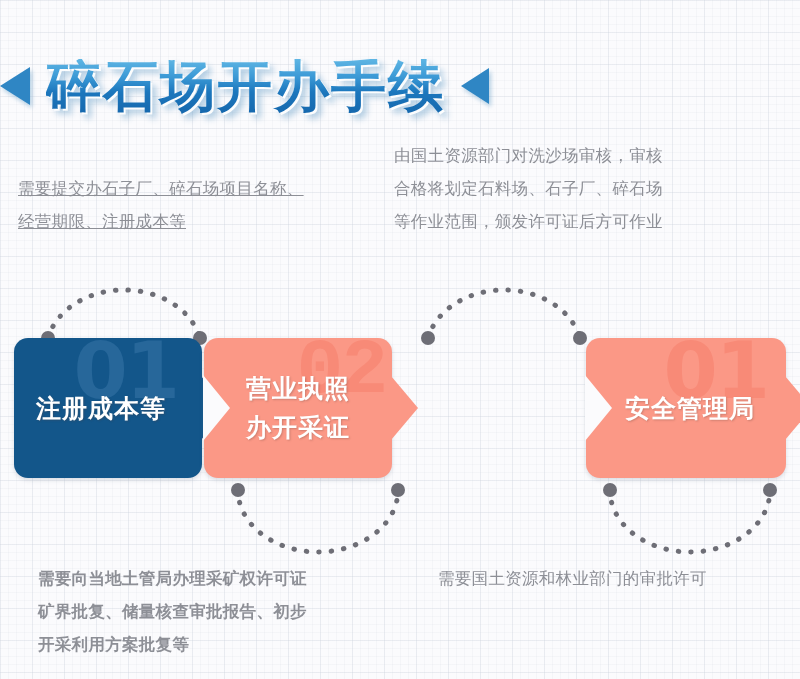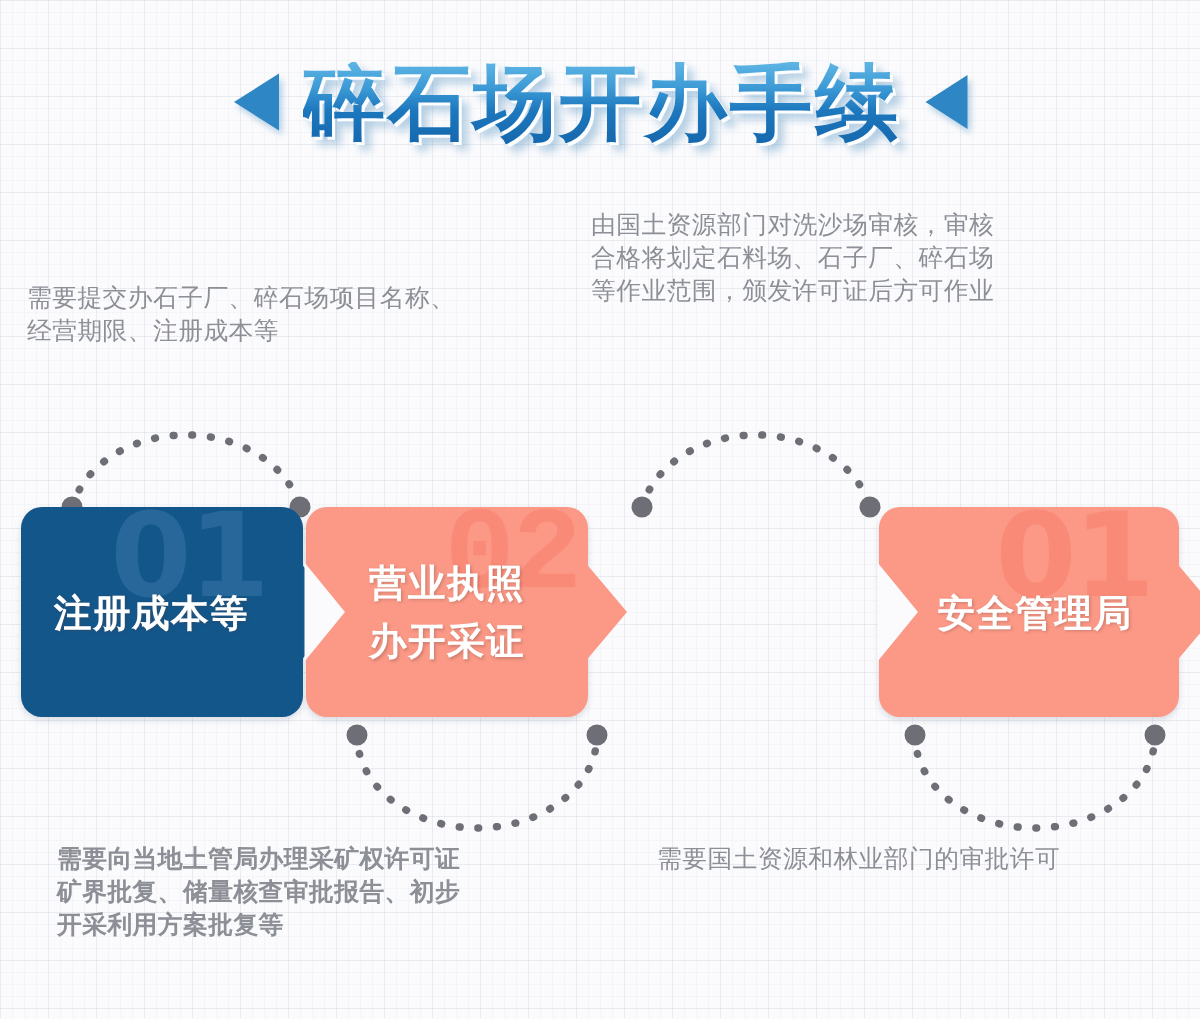--- a/index.html
+++ b/index.html
@@ -18,27 +18,26 @@
       linear-gradient(to right, rgba(208,212,224,0.30) 1px, transparent 1px),
       linear-gradient(to bottom, rgba(208,212,224,0.30) 1px, transparent 1px),
       linear-gradient(to right, rgba(208,212,224,0.16) 1px, transparent 1px),
       linear-gradient(to bottom, rgba(208,212,224,0.16) 1px, transparent 1px);
     background-size: 32px 32px, 32px 32px, 8px 8px, 8px 8px;
   }
 
   
   .title-row {
     position: absolute;
-    top: 18px;
+    top: 36px;
     left: 0;
     width: 800px;
     height: 100px;
     display: flex;
     align-items: center;
-    justify-content: center;
     gap: 16px;
   }
   .tri {
     width: 0;
     height: 0;
     border-top: 19px solid transparent;
     border-bottom: 19px solid transparent;
     border-right: 30px solid #2f86c4;
     filter: drop-shadow(2px 3px 2px rgba(120,170,205,0.55));
     flex: 0 0 auto;
@@ -62,25 +61,25 @@
     filter: drop-shadow(2px 2px 0px rgba(255,255,255,0.95))
             drop-shadow(4px 4px 3px rgba(90,150,195,0.45));
     white-space: nowrap;
   }
 
   
   .para {
     position: absolute;
     color: #8d8f96;
     font-size: 16.5px;
-    line-height: 22px;
+    line-height: 33px;
     letter-spacing: 0.3px;
     white-space: pre-line;
   }
-  #para-tl { left: 18px;  top: 188px; width: 370px; }
+  #para-tl { left: 18px;  top: 172px; width: 370px; text-decoration: underline; }
   #para-tr { left: 394px; top: 139px; width: 380px; }
   #para-bl { left: 38px;  top: 562px; width: 375px; font-weight: bold; }
   #para-br { left: 438px; top: 562px; width: 370px; }
 
   
   .flow {
     position: absolute;
     top: 338px;
     left: 0;
     width: 800px;

